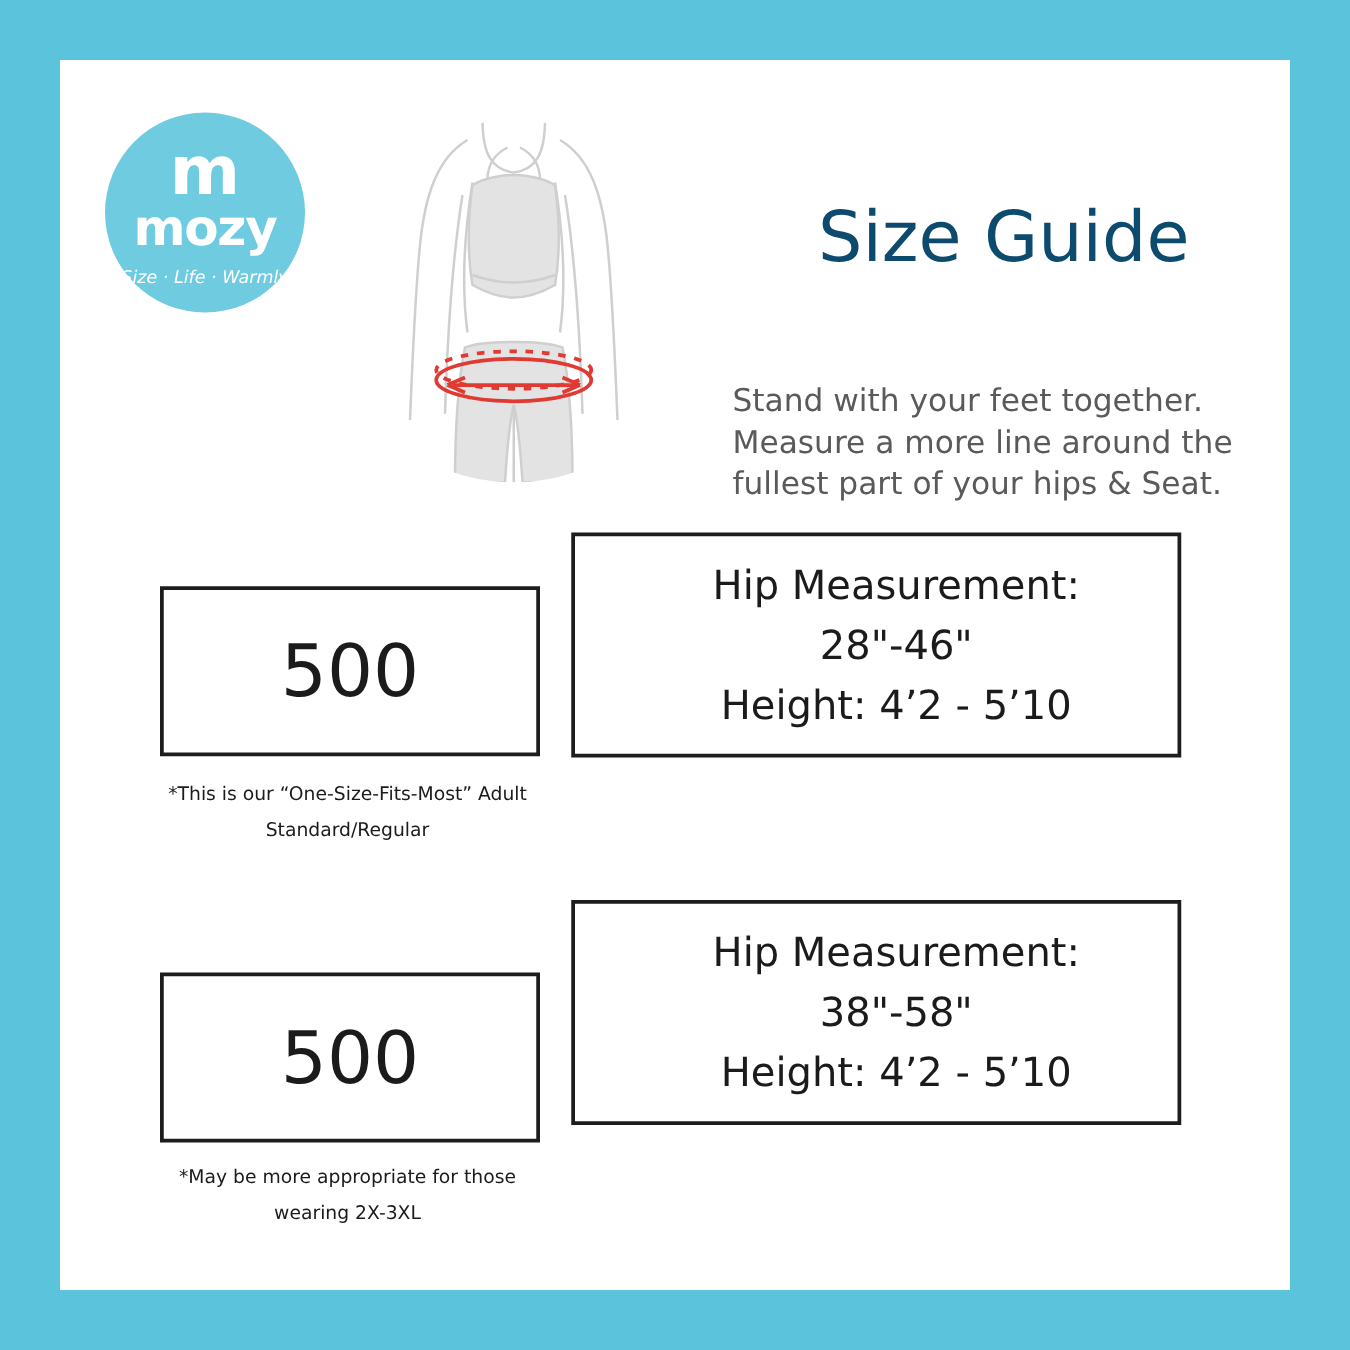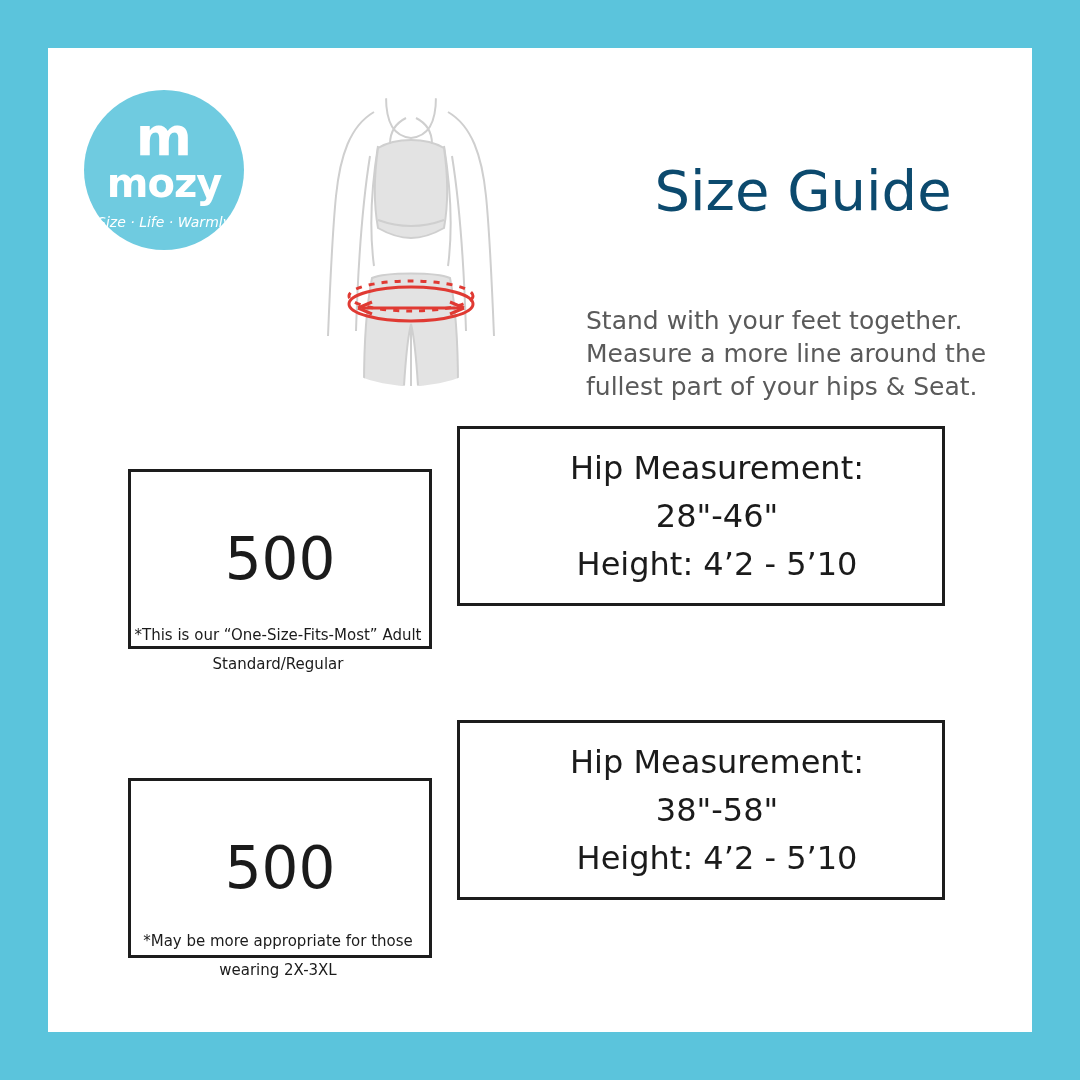--- a/index.html
+++ b/index.html
@@ -109,21 +109,21 @@
     position: absolute;
     border: 3px solid #1d1d1d;
     box-sizing: border-box;
     display: flex;
     align-items: center;
     justify-content: center;
     text-align: center;
   }
   .size-box {
     width: 304px;
-    height: 180px;
+    height: 136px;
     font-size: 58px;
     color: #1b1b1b;
     font-family: "DejaVu Sans", sans-serif;
   }
   .detail-box {
     width: 488px;
     height: 180px;
     flex-direction: column;
     font-size: 32px;
     line-height: 48px;

